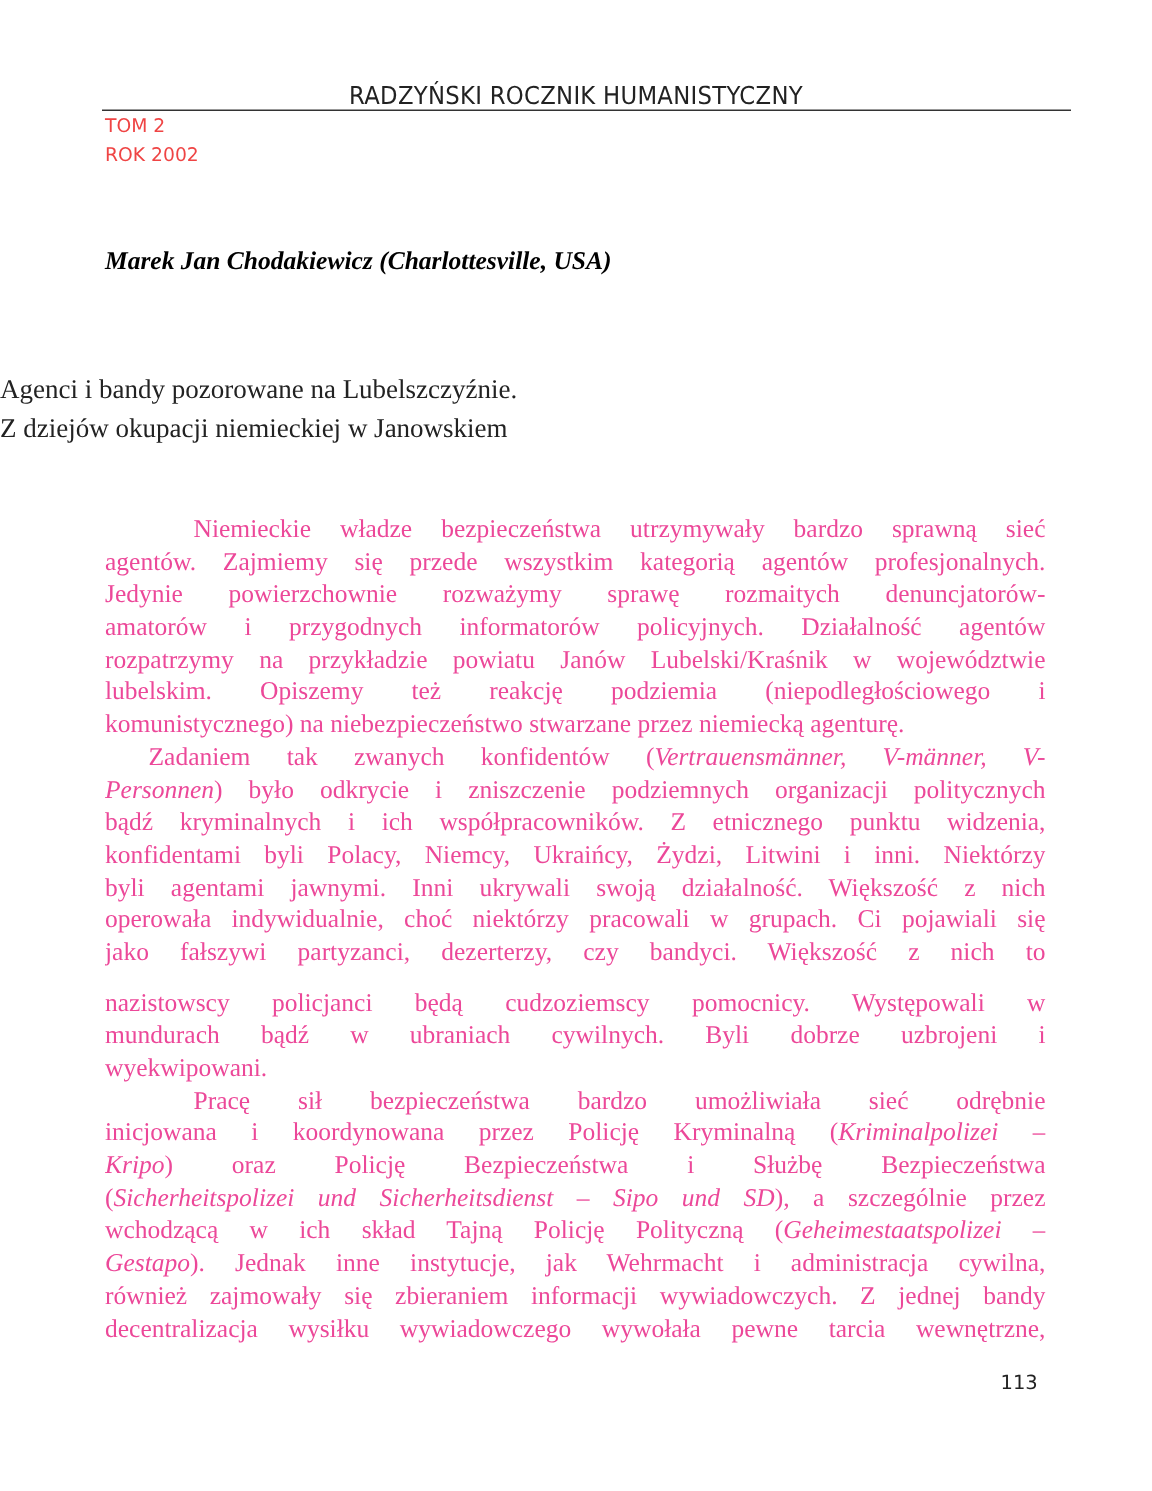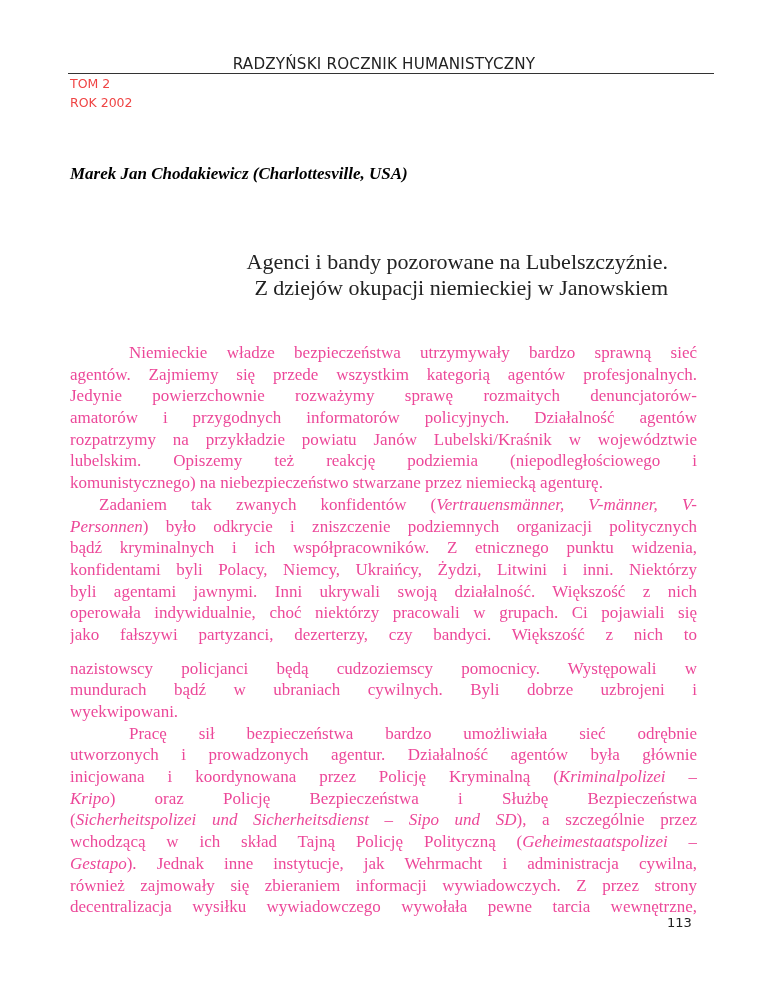--- a/index.html
+++ b/index.html
@@ -9,22 +9,22 @@
     font-family: "DejaVu Sans", sans-serif; font-size: 16.5px; letter-spacing: 0.2px; color: #222;
     transform: scaleX(0.92);
   }
   .rule-full { position: absolute; left: 68px; top: 73px; width: 406px; height: 0; border-top: 1.5px solid #333; }
   .vol { position: absolute; left: 70px; font-family: "DejaVu Sans", sans-serif; font-size: 12.5px; color: #ef4444; }
   .author {
     position: absolute; left: 70px; top: 164px;
     font-family: "Liberation Serif", serif; font-style: italic; font-weight: bold; font-size: 17px; color: #000000;
   }
   .title {
-    position: absolute; left: 0; width: 668px; text-align: right;
-    font-family: "Liberation Serif", serif; font-size: 22px; color: #222;
+    position: absolute; left: 0; width: 668px; text-align: left;
+    font-family: "Liberation Serif", serif; font-size: 18px; color: #222;
   }
   .body-text { position: absolute; left: 70px; top: 342px; width: 627px;
     font-family: "Liberation Serif", serif; font-size: 17px; line-height: 21.7px; color: #ec4899; }
   .ln { display: block; height: 21.7px; white-space: nowrap; text-align: justify; text-align-last: justify; }
   .ln.last { text-align-last: left; }
   .ln.ind1 { padding-left: 59px; }
   .ln.ind2 { padding-left: 29px; }
   .ln span { }
   i { font-style: italic; }
   .page-num { position: absolute; left: 667px; top: 915px; font-family: "DejaVu Sans", sans-serif; font-size: 13px; color: #222; }
@@ -54,23 +54,22 @@
     <div class="ln" style="white-space: normal; overflow: hidden;"><i>Personnen</i><span>) było odkrycie i zniszczenie podziemnych organizacji politycznych</span></div>
     <div class="ln" style="white-space: normal; overflow: hidden;"><span>bądź kryminalnych i ich współpracowników. Z etnicznego punktu widzenia,</span></div>
     <div class="ln" style="white-space: normal; overflow: hidden;"><span>konfidentami byli Polacy, Niemcy, Ukraińcy, Żydzi, Litwini i inni. Niektórzy</span></div>
     <div class="ln" style="white-space: normal; overflow: hidden;"><span>byli agentami jawnymi. Inni ukrywali swoją działalność. Większość z nich</span></div>
     <div class="ln" style="white-space: normal; overflow: hidden;"><span>operowała indywidualnie, choć niektórzy pracowali w grupach. Ci pojawiali się</span></div>
     <div class="ln" style="white-space: normal; overflow: hidden;"><span>jako fałszywi partyzanci, dezerterzy, czy bandyci. Większość z nich to</span></div>
     <div class="ln" style="white-space: normal; overflow: hidden; margin-top: 12px;"><span>nazistowscy policjanci będą cudzoziemscy pomocnicy. Występowali w</span></div>
     <div class="ln" style="white-space: normal; overflow: hidden;"><span>mundurach bądź w ubraniach cywilnych. Byli dobrze uzbrojeni i</span></div>
     <div class="ln last" style="white-space: normal; overflow: hidden;"><span>wyekwipowani.</span></div>
     <div class="ln ind1" style="white-space: normal; overflow: hidden;"><span>Pracę sił bezpieczeństwa bardzo umożliwiała sieć odrębnie</span></div>
-    <div class="ln" style="white-space: normal; overflow: hidden;"><span>utworzonych i prowadzonych agentur. Działalność agentów była głównie</span></div>
     <div class="ln" style="white-space: normal; overflow: hidden;"><span>inicjowana i koordynowana przez Policję Kryminalną (</span><i>Kriminalpolizei –</i></div>
     <div class="ln" style="white-space: normal; overflow: hidden;"><i>Kripo</i><span>) oraz Policję Bezpieczeństwa i Służbę Bezpieczeństwa</span></div>
     <div class="ln" style="white-space: normal; overflow: hidden;"><span>(</span><i>Sicherheitspolizei und Sicherheitsdienst – Sipo und SD</i><span>), a szczególnie przez</span></div>
     <div class="ln" style="white-space: normal; overflow: hidden;"><span>wchodzącą w ich skład Tajną Policję Polityczną (</span><i>Geheimestaatspolizei –</i></div>
     <div class="ln" style="white-space: normal; overflow: hidden;"><i>Gestapo</i><span>). Jednak inne instytucje, jak Wehrmacht i administracja cywilna,</span></div>
-    <div class="ln" style="white-space: normal; overflow: hidden;"><span>również zajmowały się zbieraniem informacji wywiadowczych. Z przez strony</span></div>
+    <div class="ln" style="white-space: normal; overflow: hidden;"><span>również zajmowały się zbieraniem informacji wywiadowczych. Z jednej bandy</span></div>
     <div class="ln" style="white-space: normal; overflow: hidden;"><span>decentralizacja wysiłku wywiadowczego wywołała pewne tarcia wewnętrzne,</span></div>
   </div>
 
 <div class="page-num">113</div>
 
 </body></html>

